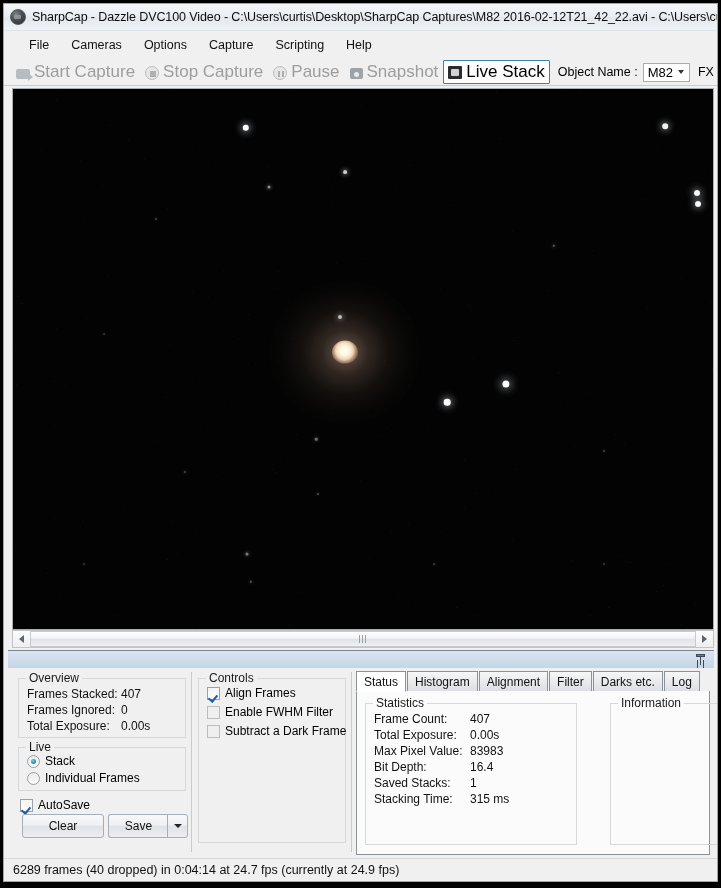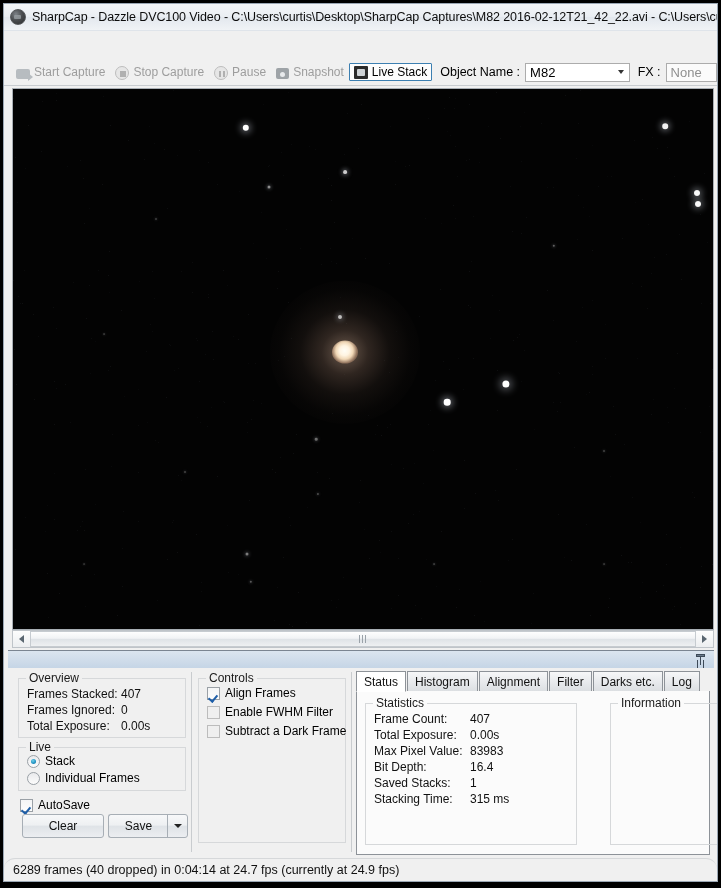--- a/index.html
+++ b/index.html
@@ -187,21 +187,21 @@
   }
   
   .ico-stack {
     width:14px;height:13px;margin-top:1px;
     background:#2b2b2b;border-radius:1px;
   }
   .ico-stack::after{
     content:"";position:absolute;left:3px;top:3px;width:8px;height:7px;
     background:#cfd3d6;border-radius:1px;
   }
-  .tb-label { font-size:12px; }
+  .tb-label { font-size:17px; }
   .tb-sep-label {
     font-size: 12.5px;
     margin-left: 8px;
     white-space: nowrap;
   }
   .combo {
     height: 19px;
     border: 1px solid #acacac;
     background: #ffffff;
     display: flex;
@@ -520,39 +520,46 @@
     left: 0;
     top: 854px;
     width: 713px;
     height: 23px;
     background: #f0f0f0;
     border-top: 1px solid #d6d8da;
     box-sizing: border-box;
     display: flex;
     align-items: center;
     padding-left: 9px;
-    border-radius: 11px;
   }
   .statusbar-text {
     font-size: 12.5px;
     color: #111;
     white-space: nowrap;
   }
 </style>
 </head>
 <body>
 
 <div class="window">
   <div class="win-inner">
 
     <div class="titlebar">
       <div class="win-icon"></div>
       <div class="title-text">SharpCap - Dazzle DVC100 Video - C:\Users\curtis\Desktop\SharpCap Captures\M82 2016-02-12T21_42_22.avi - C:\Users\curtis\</div>
     </div>
 
+    <div class="menubar">
+      <div class="menu-item">File</div>
+      <div class="menu-item">Cameras</div>
+      <div class="menu-item">Options</div>
+      <div class="menu-item">Capture</div>
+      <div class="menu-item">Scripting</div>
+      <div class="menu-item">Help</div>
+    </div>
 
     <div class="toolbar">
       <div class="tb-btn disabled">
         <span class="tb-ico ico-camera"></span>
         <span class="tb-label">Start Capture</span>
       </div>
       <div class="tb-btn disabled">
         <span class="tb-ico ico-stop"></span>
         <span class="tb-label">Stop Capture</span>
       </div>

